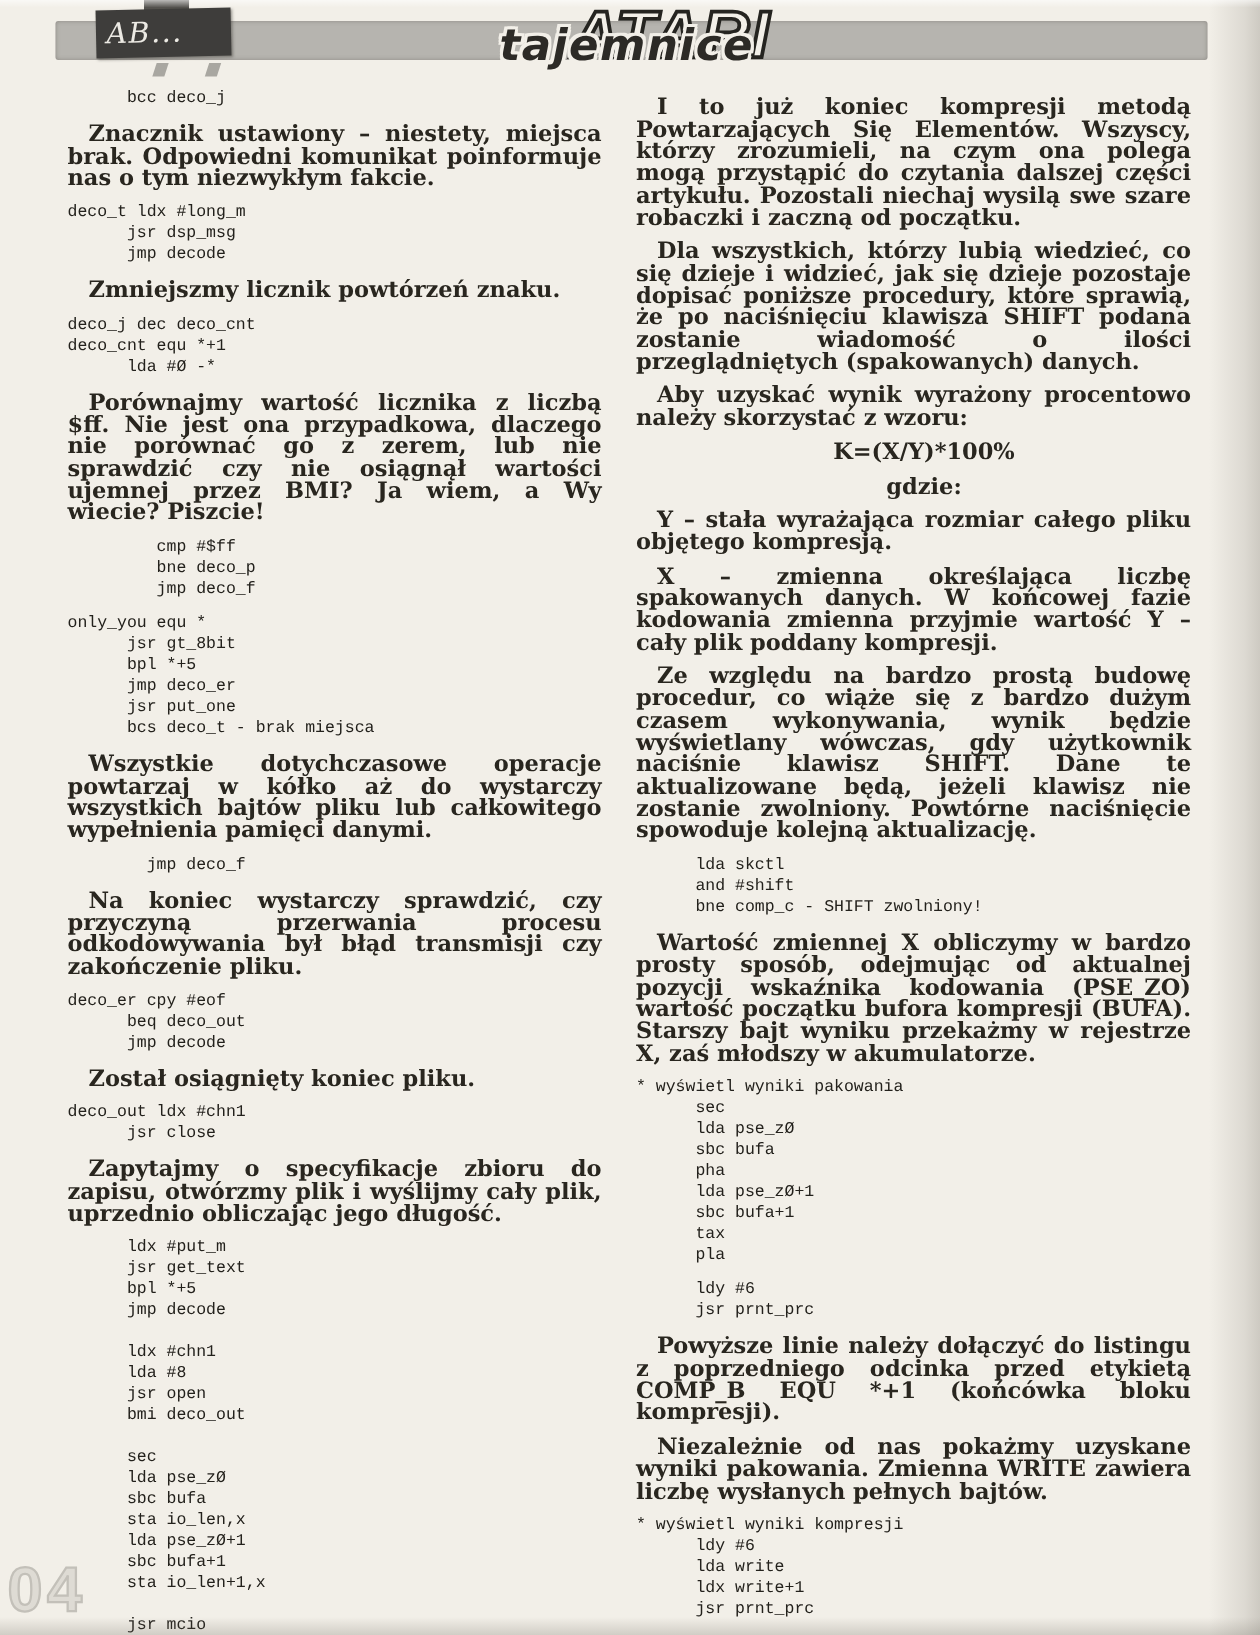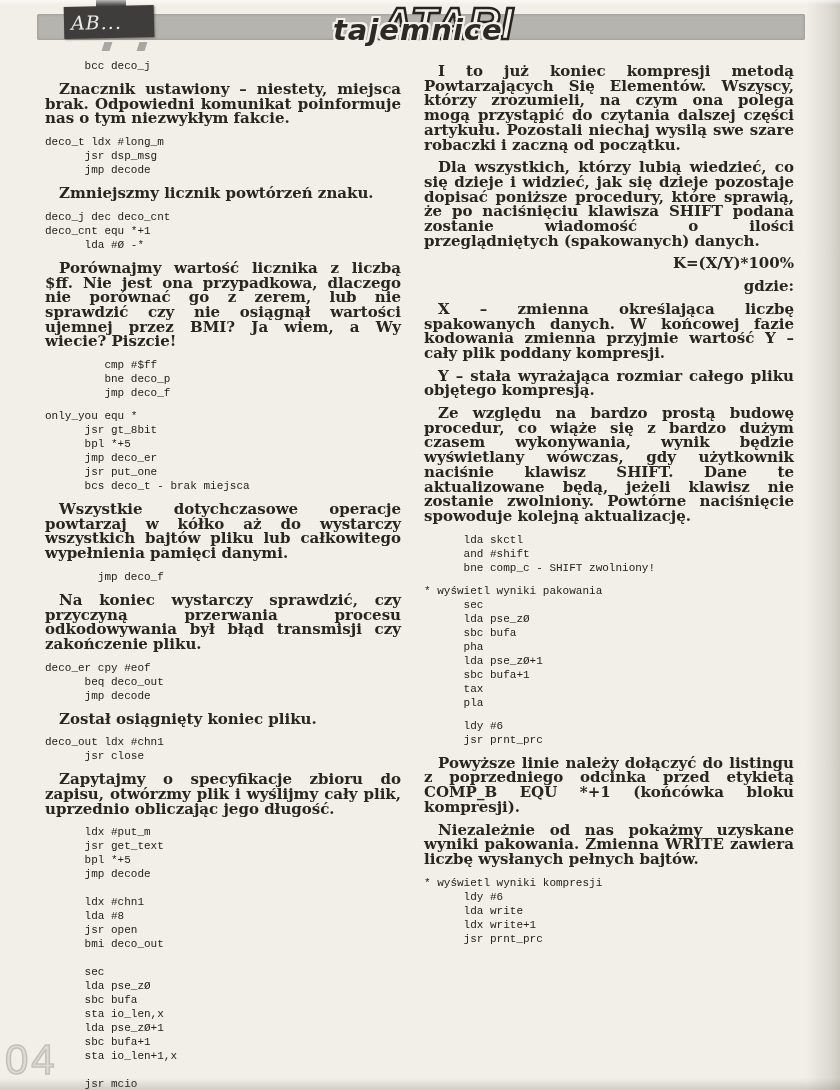--- a/index.html
+++ b/index.html
@@ -42,27 +42,27 @@
                  2px 2px 0 #f2efe8, 0 -2px 0 #f2efe8, 0 2px 0 #f2efe8,
                  -2px 0 0 #f2efe8, 2px 0 0 #f2efe8; }
 
   
   .col { position:absolute; }
   .col-left  { left:45px;  top:50px; width:356px; }
   .col-right { left:424px; top:56px; width:370px; }
 
   .para { font-size:15px; line-height:14.7px; text-align:justify;
     text-indent:14px; margin:8px 0;font-weight:bold; }
-  .para.noj { text-align:right; }
+  .para.noj { text-align:center; }
   .code { font-family:"Liberation Mono", monospace; font-size:11px; line-height:14px;
     margin:9px 0; white-space:pre; color:#23211c; }
 
   
   .page-number { position:absolute; left:5px; top:1036px;
-    font-family:"Liberation Sans", sans-serif; font-weight:400; font-size:42px;
+    font-family:"Liberation Sans", sans-serif; font-weight:700; font-size:42px;
     letter-spacing:3px; color:#dedbd4; -webkit-text-stroke:1.5px #c3c0b9; }
 </style>
 </head>
 <body>
 
 <div class="page">
 
   <div class="header-band"></div>
   <div class="corner-tab"></div>
   <div class="corner-box">
@@ -123,28 +123,30 @@
       lda pse_zØ+1
       sbc bufa+1
       sta io_len+1,x
 
       jsr mcio</pre>
   </div>
 
   <div class="col col-right">
     <p class="para">I to już koniec kompresji metodą Powtarzających Się Elementów. Wszyscy, którzy zrozumieli, na czym ona polega mogą przystąpić do czytania dalszej części artykułu. Pozostali niechaj wysilą swe szare robaczki i zaczną od początku.</p>
     <p class="para">Dla wszystkich, którzy lubią wiedzieć, co się dzieje i widzieć, jak się dzieje pozostaje dopisać poniższe procedury, które sprawią, że po naciśnięciu klawisza SHIFT podana zostanie wiadomość o ilości przeglądniętych (spakowanych) danych.</p>
+    <p class="para">Aby uzyskać wynik wyrażony procentowo należy skorzystać z wzoru:</p>
     <p class="para noj">K=(X/Y)*100%</p>
     <p class="para noj">gdzie:</p>
+    <p class="para">Y – stała wyrażająca rozmiar całego pliku objętego kompresją.</p>
     <p class="para">X – zmienna określająca liczbę spakowanych danych. W końcowej fazie kodowania zmienna przyjmie wartość Y – cały plik poddany kompresji.</p>
-    <p class="para">Y – stała wyrażająca rozmiar całego pliku objętego kompresją.</p>
     <p class="para">Ze względu na bardzo prostą budowę procedur, co wiąże się z bardzo dużym czasem wykonywania, wynik będzie wyświetlany wówczas, gdy użytkownik naciśnie klawisz SHIFT. Dane te aktualizowane będą, jeżeli klawisz nie zostanie zwolniony. Powtórne naciśnięcie spowoduje kolejną aktualizację.</p>
     <pre class="code">      lda skctl
       and #shift
       bne comp_c - SHIFT zwolniony!</pre>
+    <p class="para">Wartość zmiennej X obliczymy w bardzo prosty sposób, odejmując od aktualnej pozycji wskaźnika kodowania (PSE_ZO) wartość początku bufora kompresji (BUFA). Starszy bajt wyniku przekażmy w rejestrze X, zaś młodszy w akumulatorze.</p>
     <pre class="code">* wyświetl wyniki pakowania
       sec
       lda pse_zØ
       sbc bufa
       pha
       lda pse_zØ+1
       sbc bufa+1
       tax
       pla</pre>
     <pre class="code">      ldy #6

